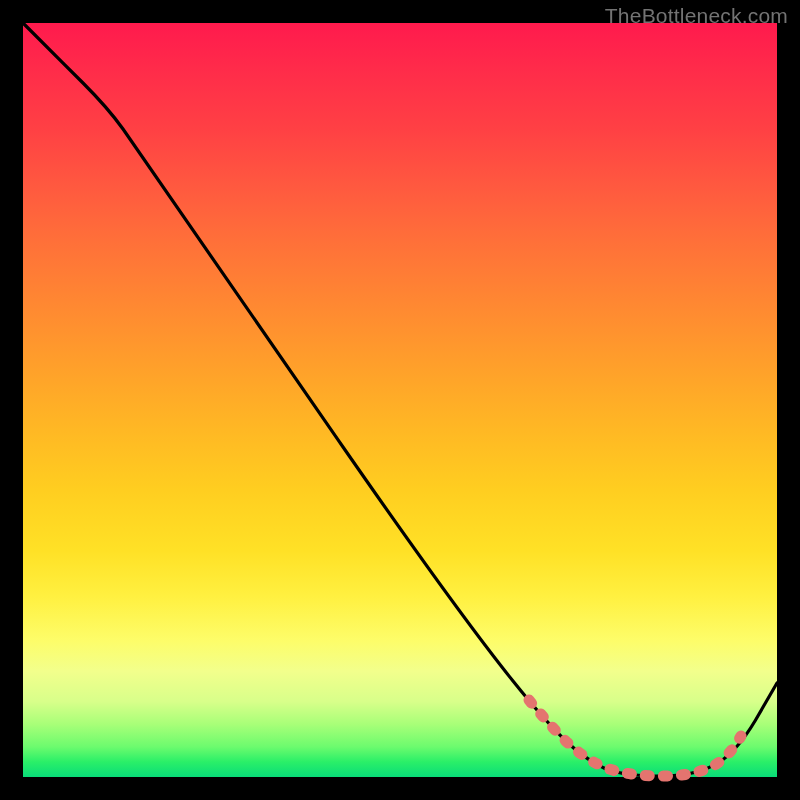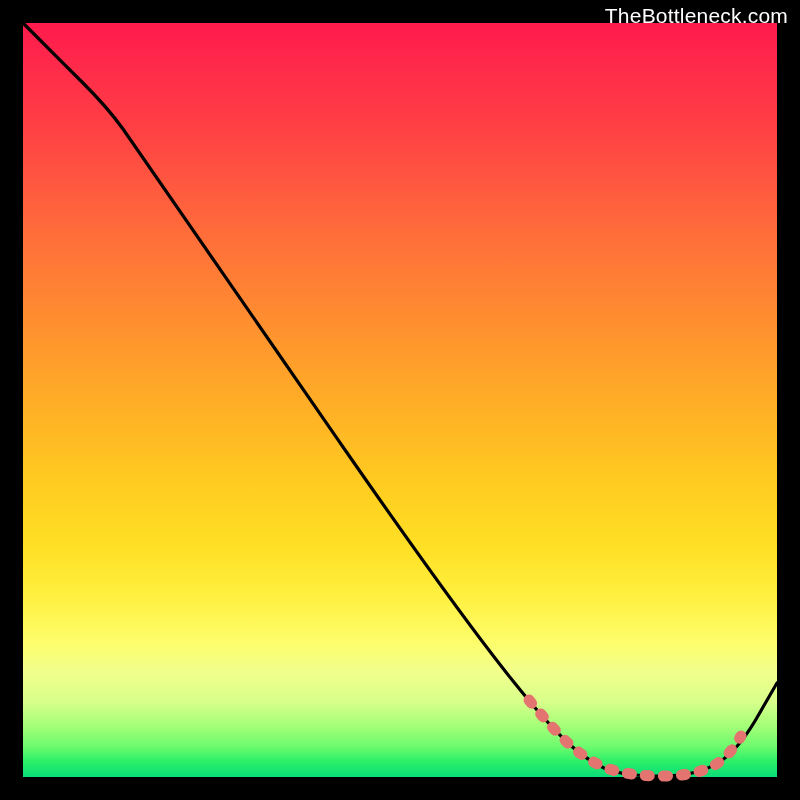--- a/index.html
+++ b/index.html
@@ -50,21 +50,21 @@
     left: 23px;
     top: 23px;
     width: 754px;
     height: 754px;
     overflow: visible;
   }
   .watermark {
     position: absolute;
     top: 4px;
     right: 12px;
-    color: #ffffff;
+    color: #737373;
     font-family: Arial, Helvetica, sans-serif;
     font-size: 21px;
     font-weight: 500;
     letter-spacing: 0.2px;
     text-align: left;
   }
 </style>
 </head>
 <body>
 

